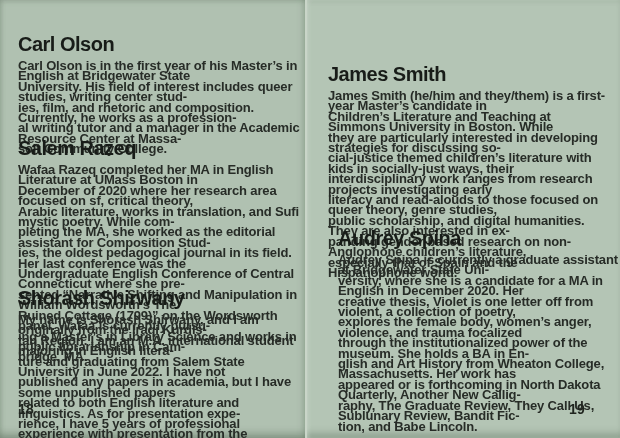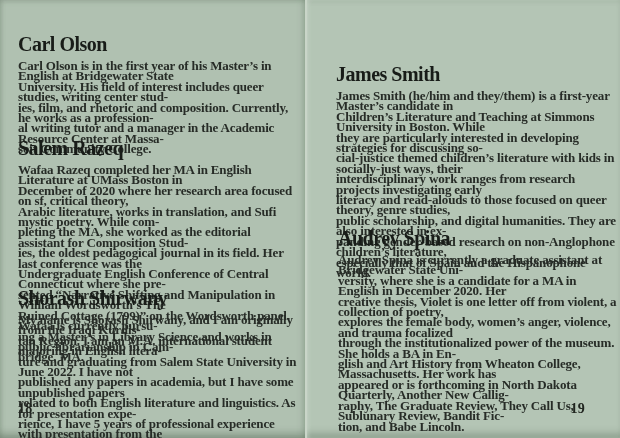--- a/index.html
+++ b/index.html
@@ -7,21 +7,21 @@
     padding: 0;
     width: 620px;
     height: 438px;
     overflow: hidden;
     background: #9eb0a0;
   }
   .spread {
     position: relative;
     width: 620px;
     height: 310px;
-    font-family: Liberation Serif, serif;
+    font-family: Liberation Sans, sans-serif;
     box-sizing: border-box;
   }
   .page {
     position: absolute;
     top: 0;
     height: 438px;
   }
   .page-left {
     left: 0;
     width: 305px;
@@ -80,21 +80,21 @@
     font-weight: 700;
     color: #20251f;
     letter-spacing: 0.2px;
   }
   .pn-left  { left: 18px; }
   .pn-right { right: 35px; margin-left: 18px; }
 
   .s-carl    { top: 33px; }
   .s-wafaa   { top: 137px; }
   .s-shorash { top: 287px; }
-  .s-james   { top: 63px; margin-left: 8px; }
+  .s-james   { top: 63px; }
   .s-audrey  { top: 227px; margin-left: 10px; }
 </style>
 </head>
 <body>
 
 <div class="spread">
 
   <div class="page page-left">
 
     <section class="bio-section s-carl">

